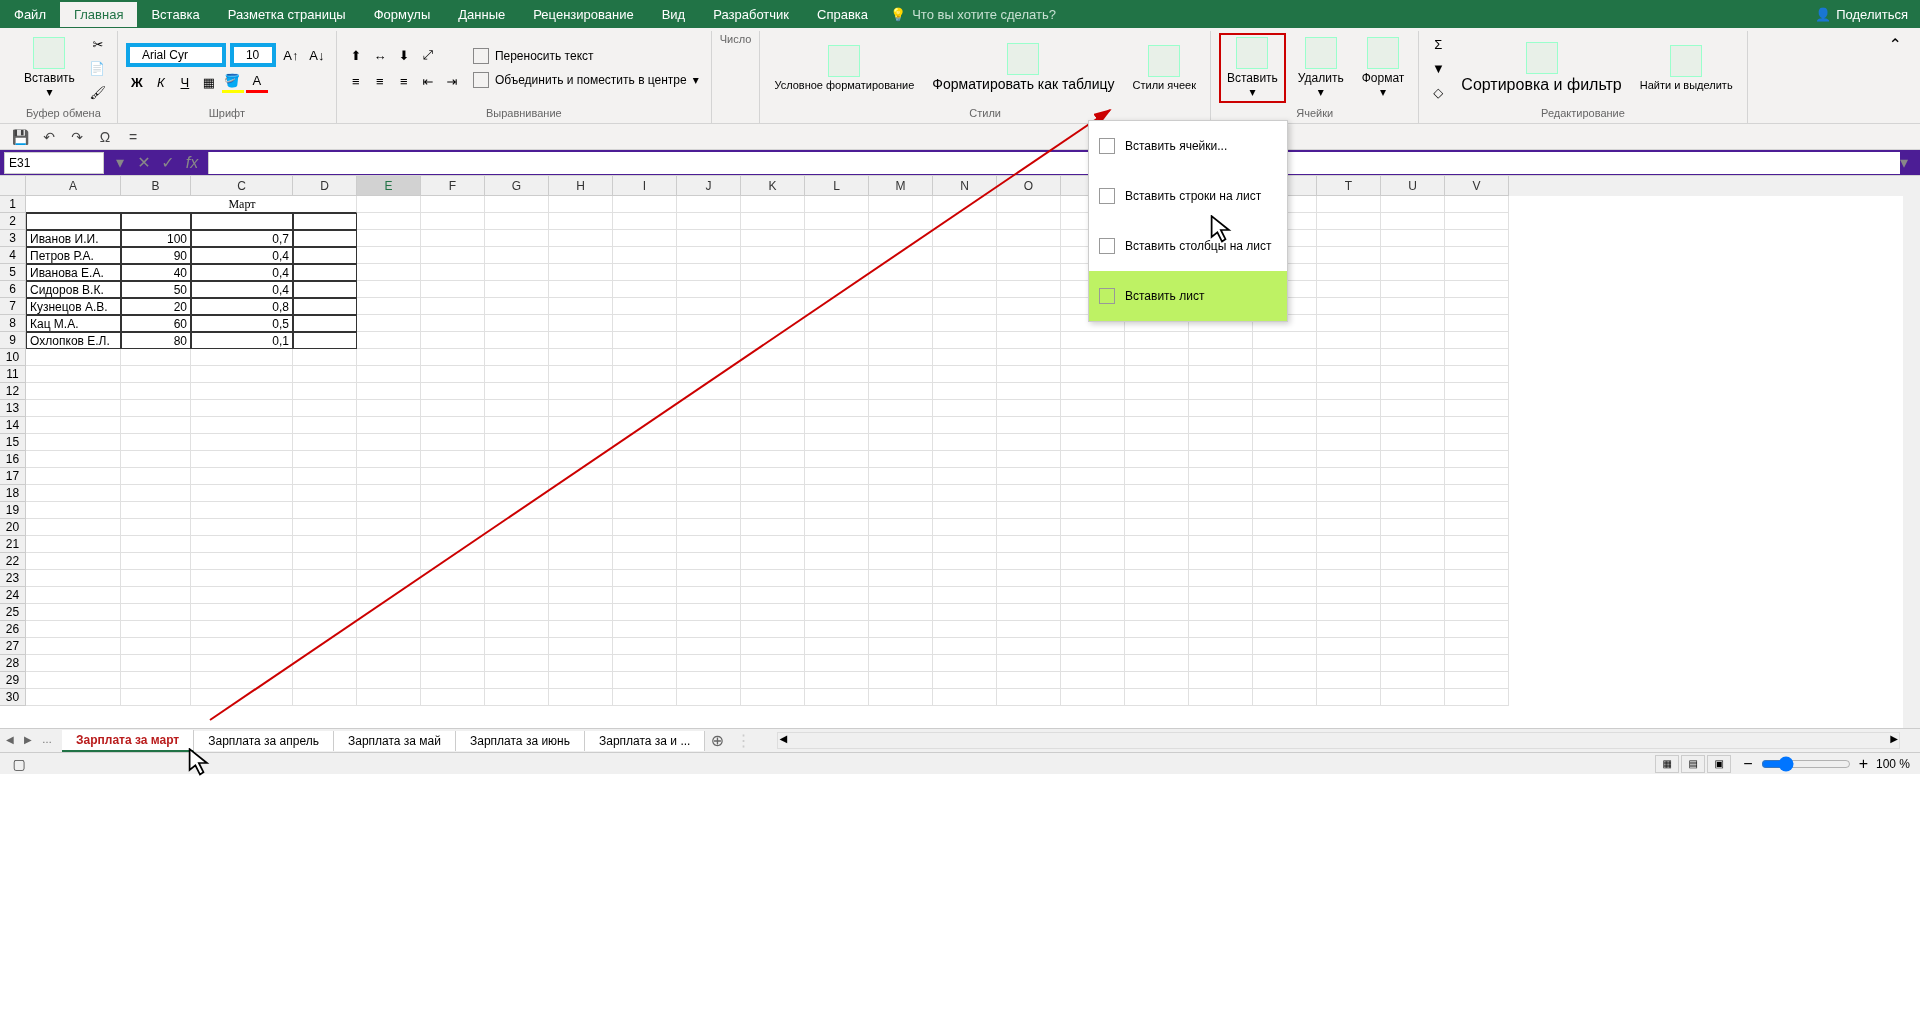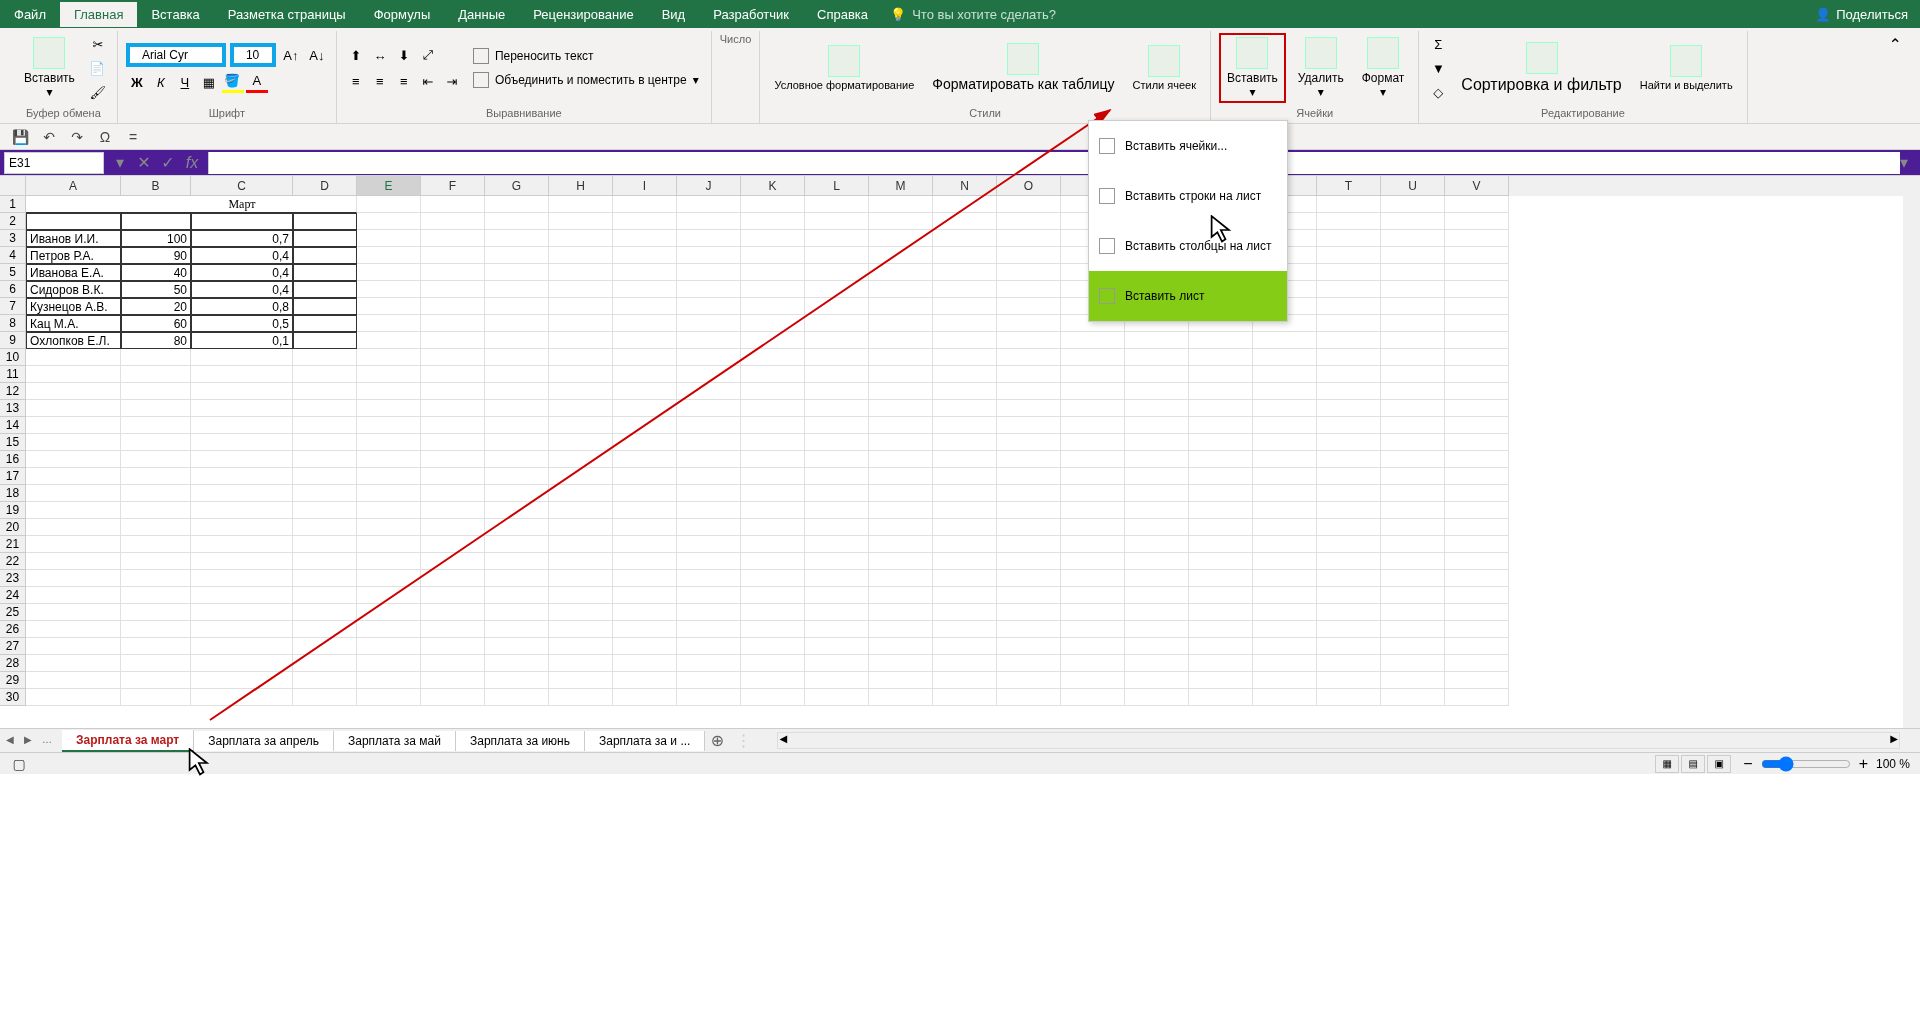--- a/index.html
+++ b/index.html
@@ -76,21 +76,21 @@
     
     .status-bar { height: 22px; background: #f0f0f0; border-top: 1px solid #ccc; display: flex; align-items: center; padding: 0 10px; }
     .view-btns { margin-left: auto; display: flex; gap: 2px; }
     .view-btn { width: 24px; height: 18px; border: 1px solid #ccc; cursor: pointer; font-size: 10px; }
     .zoom { display: flex; align-items: center; gap: 8px; margin-left: 12px; }
     .zoom-slider { width: 90px; }
     .zoom-val { font-size: 12px; }
     
     .dropdown-menu { position: absolute; top: 120px; left: 1088px; background: #fff; border: 1px solid #ccc; box-shadow: 2px 2px 6px rgba(0,0,0,0.2); width: 200px; z-index: 100; }
     .dropdown-item { padding: 17px 10px; font-size: 12px; cursor: pointer; display: flex; align-items: center; gap: 10px; }
-    .dropdown-item:hover, .dropdown-item.hover { background: #84cc16; }
+    .dropdown-item:hover, .dropdown-item.hover { background: #bef264; }
     .dropdown-icon { width: 16px; height: 16px; border: 1px solid #999; display: inline-block; }
     
     .arrow-overlay { position: absolute; pointer-events: none; z-index: 50; }
     .cursor-overlay { position: absolute; pointer-events: none; z-index: 101; font-size: 28px; color: #000; }
     
     .col-A { width: 95px; } .col-B { width: 70px; } .col-C { width: 102px; }
     .col-std { width: 64px; }
     
     .font-fmt-col { display: flex; flex-direction: column; gap: 4px; }
     

